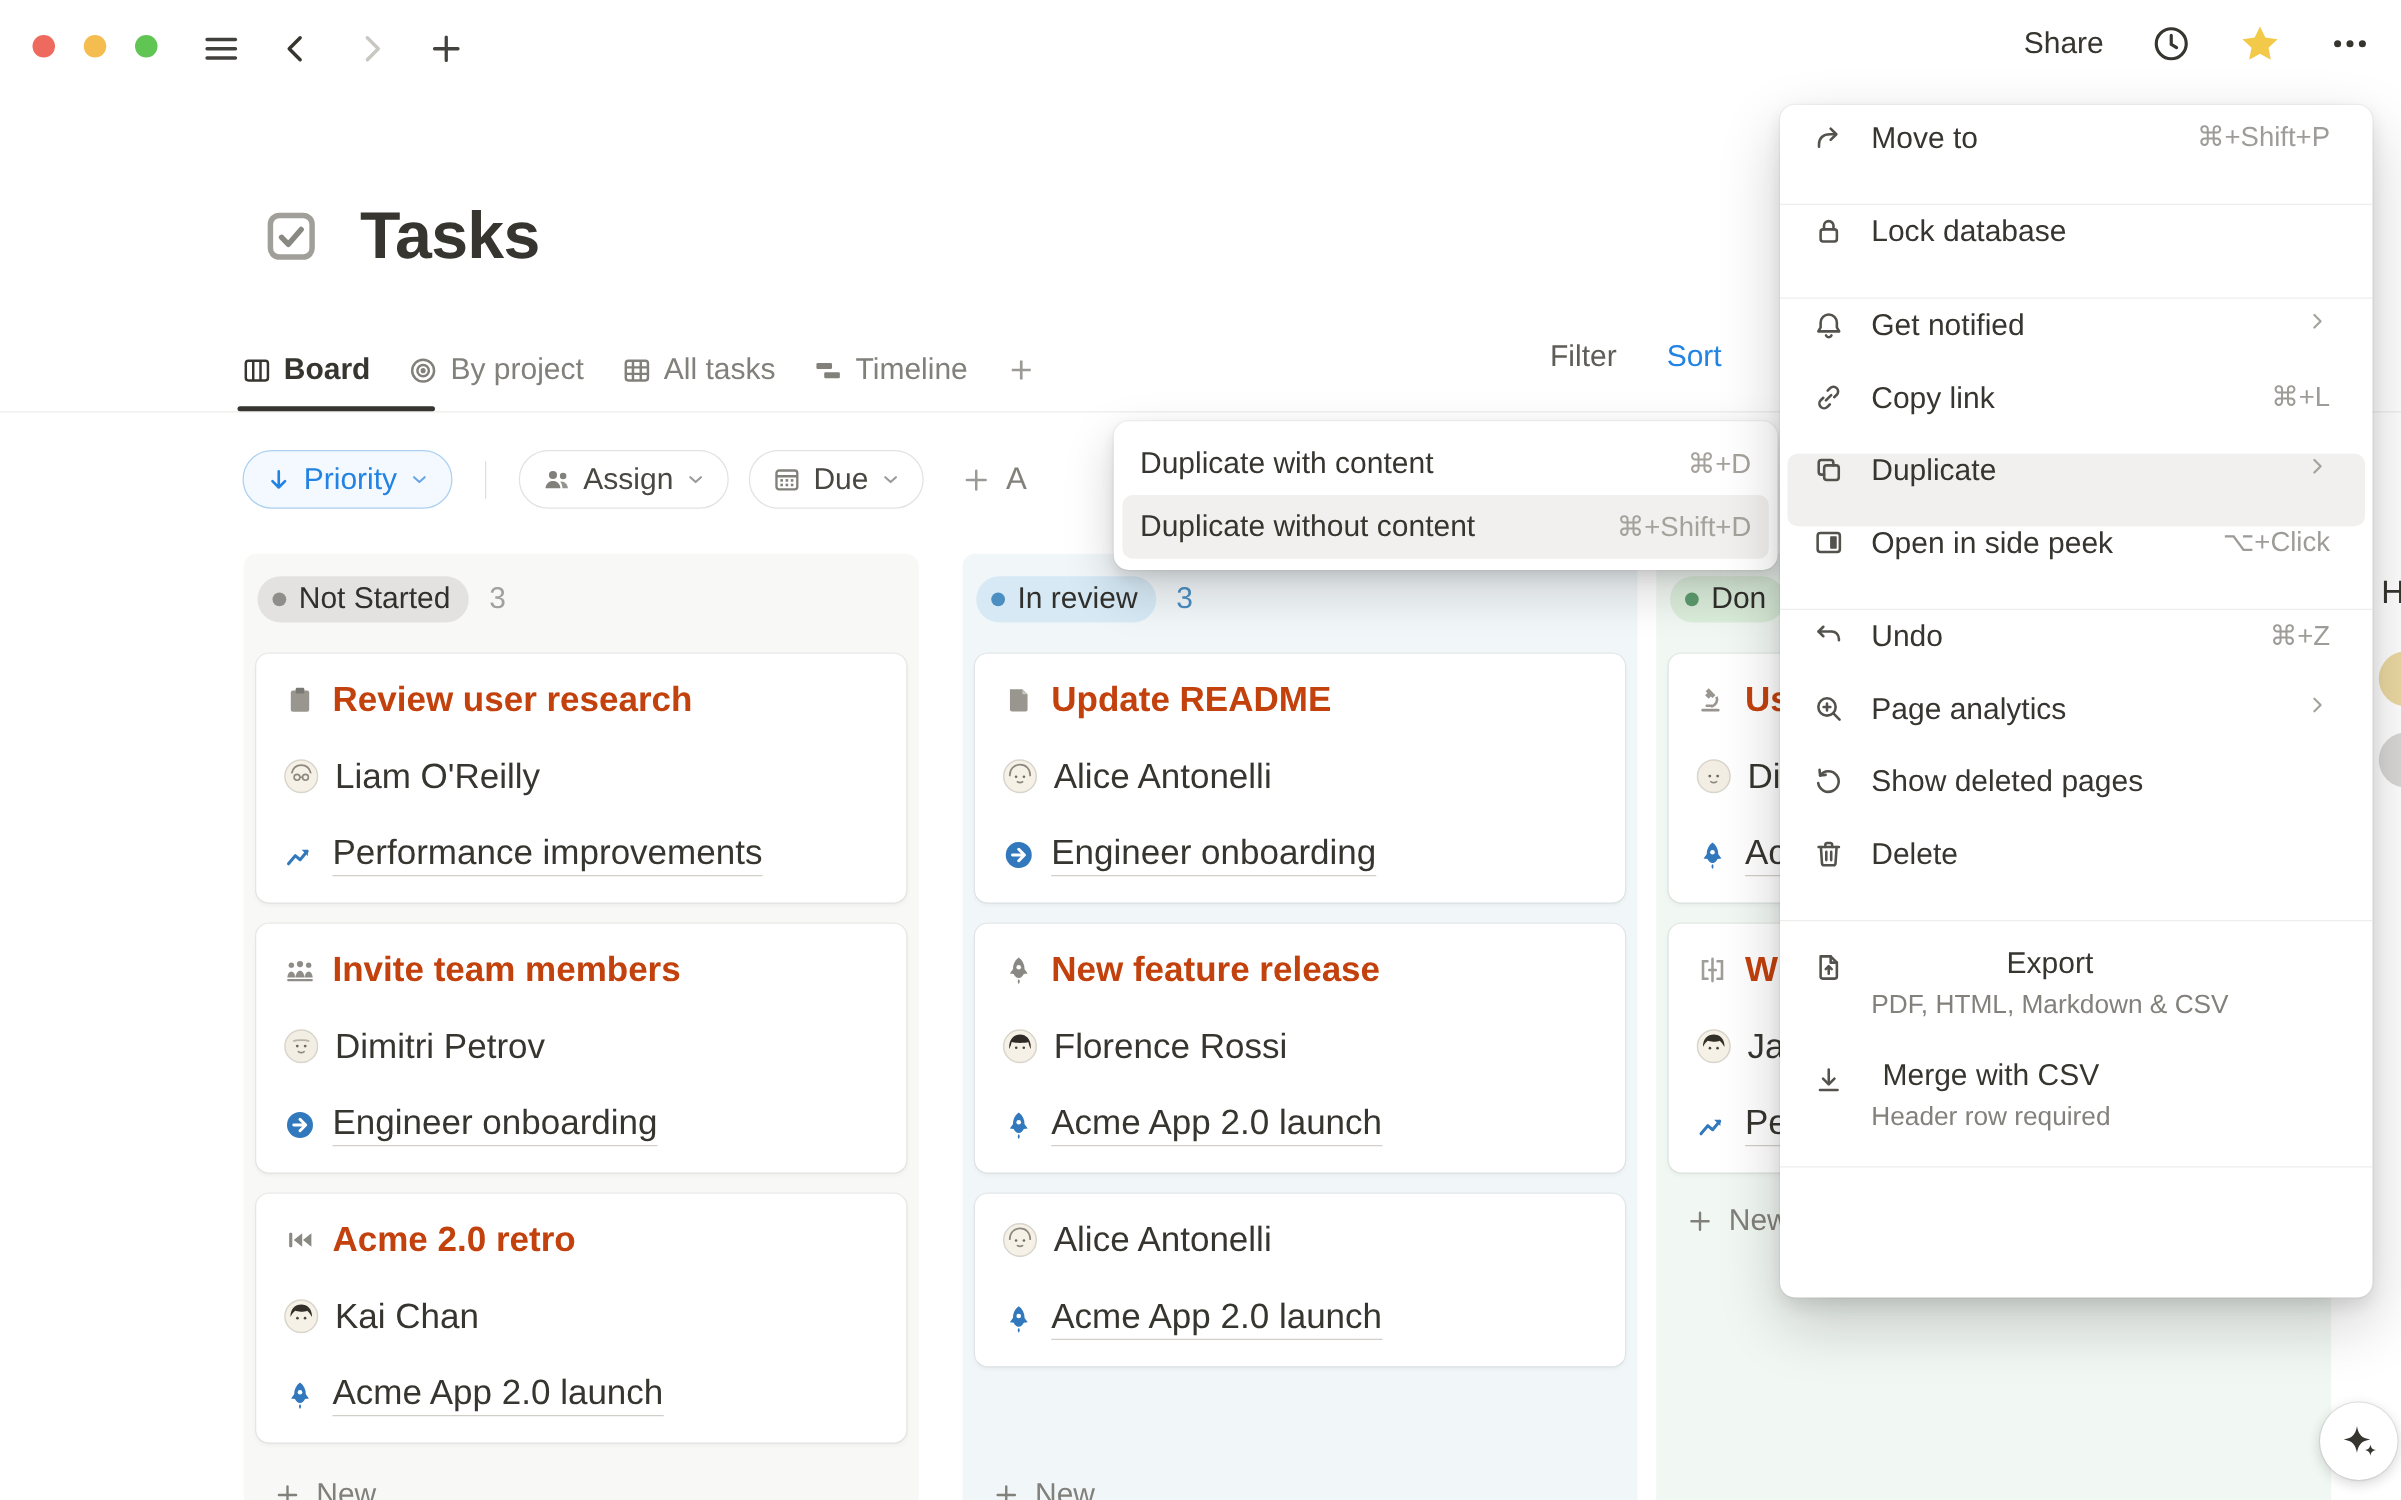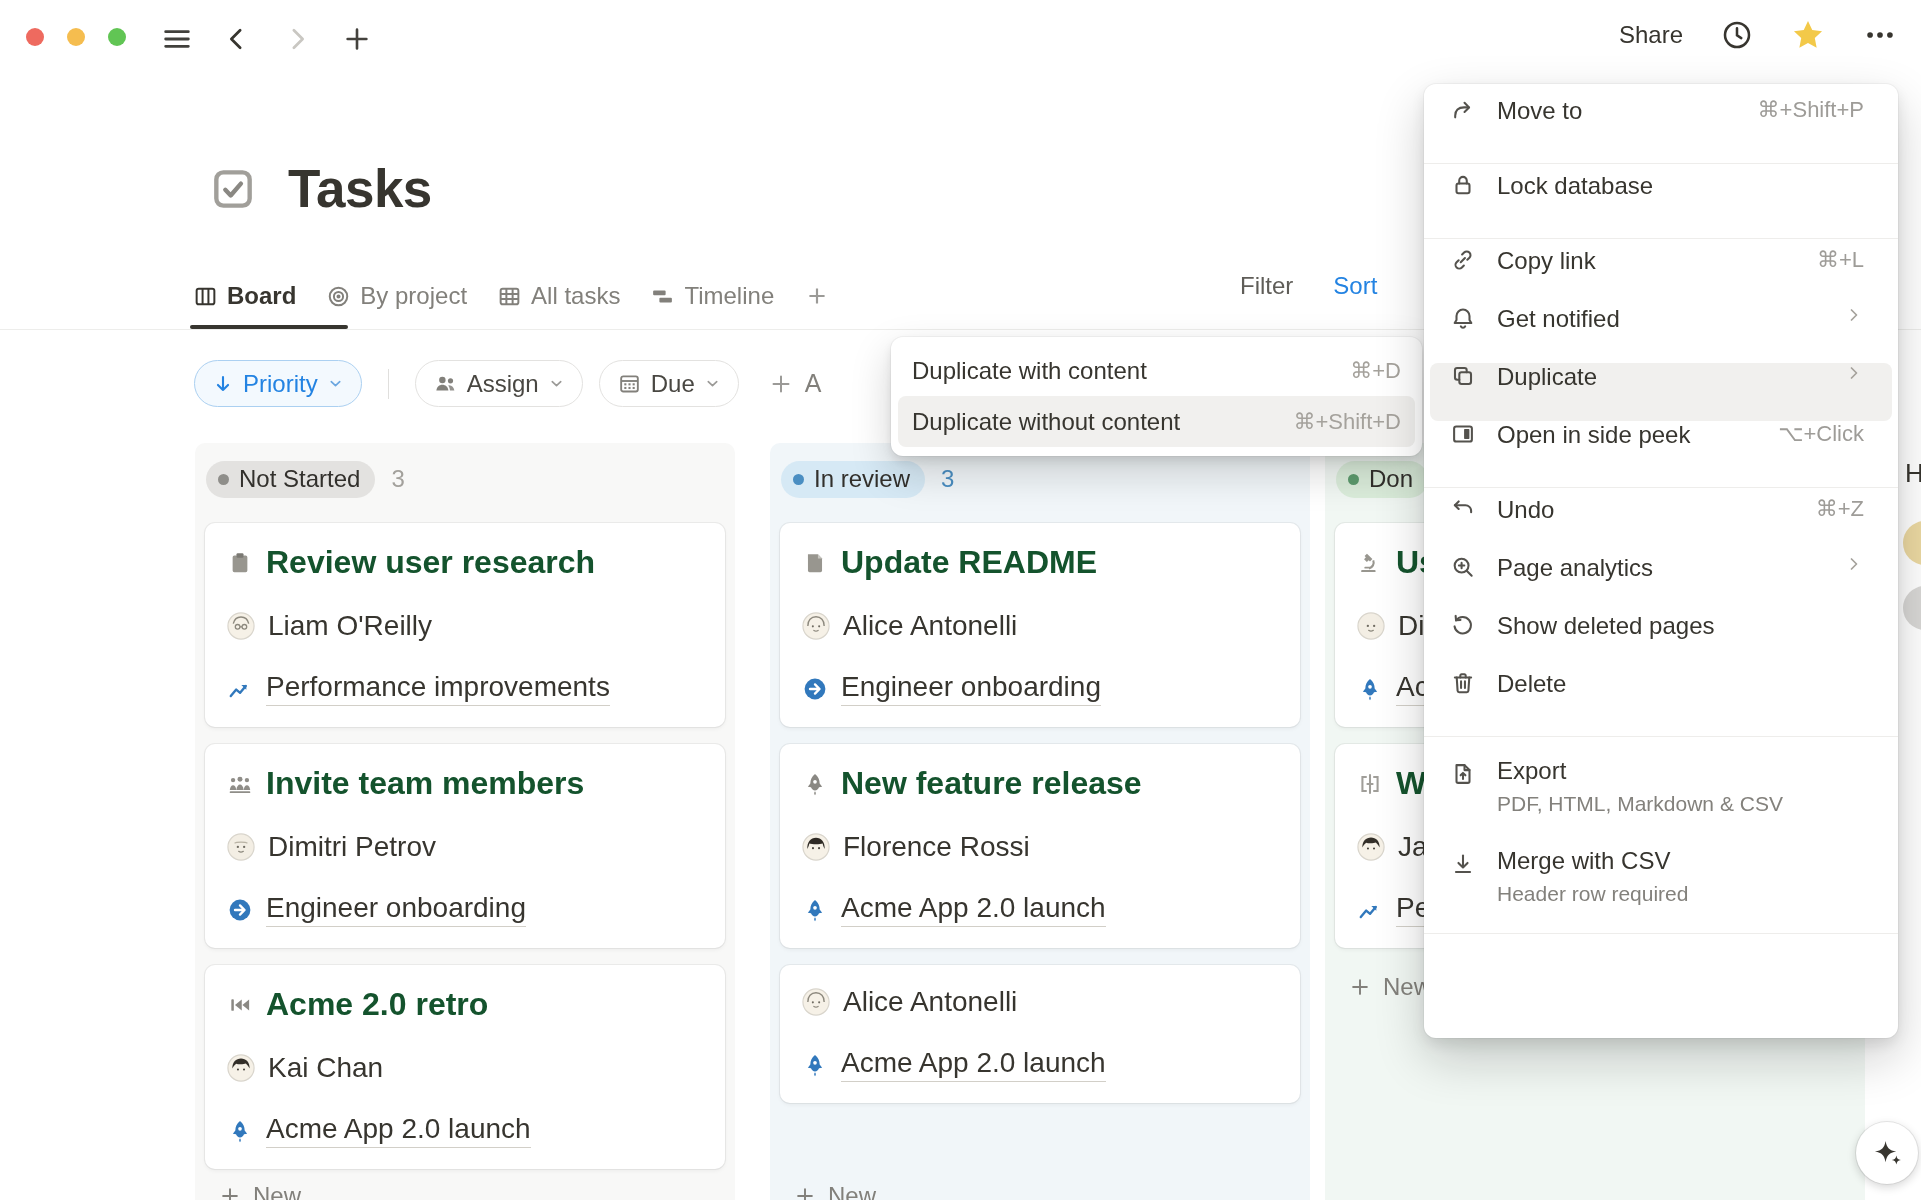--- a/index.html
+++ b/index.html
@@ -54,21 +54,21 @@
   .pill.gray  { background:#e3e2e0; }  .pill.gray .dot  { background:#8f8e8a; }
   .pill.blue  { background:#d6e9f5; }  .pill.blue .dot  { background:#4a8ec2; }
   .pill.green { background:#dbeddb; }  .pill.green .dot { background:#5d9b6e; }
   .col-count { font-size:24px; }
   .count-gray { color:#a3a19c; } .count-blue { color:#4a8ec2; }
 
   .card { background:#fff; border-radius:10px; margin-bottom:17px; padding:21px 22px;
           box-shadow:0 0 0 1px rgba(15,15,15,0.055), 0 2px 4px rgba(15,15,15,0.05);
           display:flex; flex-direction:column; gap:29px; }
   .crow { display:flex; align-items:center; gap:13px; font-size:28px; min-height:32px; }
-  .crow.title { font-size:32px; font-weight:600; color:#14532d; }
+  .crow.title { font-size:28px; font-weight:600; color:#c2410c; }
   .prop-link { color:#37352f; border-bottom:1.5px solid #d2cfc8; padding-bottom:2px; }
   .cicon { width:26px; height:26px; flex:0 0 auto; }
   .avatar { width:28px; height:28px; flex:0 0 auto; }
   .new-row { display:flex; align-items:center; gap:12px; color:#82807b; font-size:24px; height:44px; padding-left:14px; }
   .col1 .new-row, .col2 .new-row { position:absolute; left:10px; top:731px; } 
 
   
   .edge-h { position:absolute; left:1905px; top:458px; font-size:26px; color:#37352f; }
   .edge-av { position:absolute; width:44px; height:44px; border-radius:50%; }
   .edge-av.a1 { left:1903px; top:521px; background:#ecd9a2; }
@@ -85,21 +85,21 @@
   
   .menu { position:absolute; left:1424px; top:84px; width:474px; height:954px; background:#fff; border-radius:12px;
           box-shadow:0 0 0 1px rgba(15,15,15,0.04), 0 6px 14px rgba(15,15,15,0.09), 0 20px 50px rgba(15,15,15,0.2);
           padding:13px 0 0 0; z-index:50; }
   .m-row { display:flex; align-items:flex-start; height:58px; padding:0 34px 0 26px; font-size:24px; color:#37352f; }
   .m-row.hl { background:#f1f0ee; border-radius:8px; margin:0 6px; padding:0 28px 0 20px; }
   .m-ic { width:26px; height:26px; margin-right:21px; color:#54524d; flex:0 0 auto; }
   .m-shortcut { margin-left:auto; color:#9e9c98; font-size:22px; }
   .m-chev { margin-left:auto; color:#a5a29c; }
   .m-div { height:1px; background:#eeedeb; margin:8px 0; }
-  .m-row.two { height:90px; align-items:flex-start; padding-top:12px; }
+  .m-row.two { height:90px; align-items:flex-start; padding-top:12px;text-align:center; }
   .m-row.two .m-ic { margin-top:4px; }
   .m-sub { font-size:21px; color:#83817c; margin-top:7px; font-weight:400; }
   .m-lines { display:flex; flex-direction:column; }
 
   
   .sparkle-btn { position:absolute; left:1856px; top:1122px; width:62px; height:62px; border-radius:50%;
                  background:#fff; box-shadow:0 0 0 1px rgba(15,15,15,0.08), 0 3px 10px rgba(15,15,15,0.18);
                  display:flex; align-items:center; justify-content:center; z-index:60; }
 </style>
 </head>
@@ -559,38 +559,38 @@
       <svg class="m-ic" viewBox="0 0 24 24" fill="none" stroke="currentColor" stroke-width="1.9" stroke-linecap="round">
           <rect x="6" y="10.6" width="12" height="9" rx="1.8"></rect>
           <path d="M8.5 10.6V8a3.5 3.5 0 017 0v2.6"></path>
         </svg>
       <span>Lock database</span>
     </div>
 
     <div class="m-div"></div>
 
     <div class="m-row">
+      <svg class="m-ic" viewBox="0 0 24 24" fill="none" stroke="currentColor" stroke-width="1.9" stroke-linecap="round" stroke-linejoin="round">
+          <path d="M12 4.2a6 6 0 016 6v3.6l1.7 2.9H4.3L6 13.8v-3.6a6 6 0 016-6z"></path>
+          <path d="M10 19.7a2.2 2.2 0 004 0"></path>
+        </svg>
+      <span>Get notified</span>
+      <svg class="m-chev" width="20" height="20" viewBox="0 0 24 24" fill="none" stroke="currentColor" stroke-width="2.1" stroke-linecap="round" stroke-linejoin="round">
+          <path d="M9 6l6 6-6 6"></path>
+        </svg>
+    </div>
+
+    <div class="m-row">
       <svg class="m-ic" viewBox="0 0 24 24" fill="none" stroke="currentColor" stroke-width="1.9" stroke-linecap="round">
           <path d="M13.8 10.2l-3.9 3.9"></path>
           <path d="M11.2 6.9l1.8-1.8a3.4 3.4 0 014.9 4.9L16 11.8"></path>
           <path d="M12.8 17.1L11 18.9a3.4 3.4 0 01-4.9-4.9L8 12.2"></path>
         </svg>
       <span>Copy link</span>
       <span class="m-shortcut">⌘+L</span>
-    </div>
-
-    <div class="m-row">
-      <svg class="m-ic" viewBox="0 0 24 24" fill="none" stroke="currentColor" stroke-width="1.9" stroke-linecap="round" stroke-linejoin="round">
-          <path d="M12 4.2a6 6 0 016 6v3.6l1.7 2.9H4.3L6 13.8v-3.6a6 6 0 016-6z"></path>
-          <path d="M10 19.7a2.2 2.2 0 004 0"></path>
-        </svg>
-      <span>Get notified</span>
-      <svg class="m-chev" width="20" height="20" viewBox="0 0 24 24" fill="none" stroke="currentColor" stroke-width="2.1" stroke-linecap="round" stroke-linejoin="round">
-          <path d="M9 6l6 6-6 6"></path>
-        </svg>
     </div>
 
     <div class="m-row hl">
       <svg class="m-ic" viewBox="0 0 24 24" fill="none" stroke="currentColor" stroke-width="1.9" stroke-linecap="round">
           <rect x="8.6" y="8.6" width="10.8" height="10.8" rx="2"></rect>
           <path d="M15.4 8.6v-2a2 2 0 00-2-2h-6.8a2 2 0 00-2 2v6.8a2 2 0 002 2h2"></path>
         </svg>
       <span>Duplicate</span>
       <svg class="m-chev" width="20" height="20" viewBox="0 0 24 24" fill="none" stroke="currentColor" stroke-width="2.1" stroke-linecap="round" stroke-linejoin="round">
           <path d="M9 6l6 6-6 6"></path>

